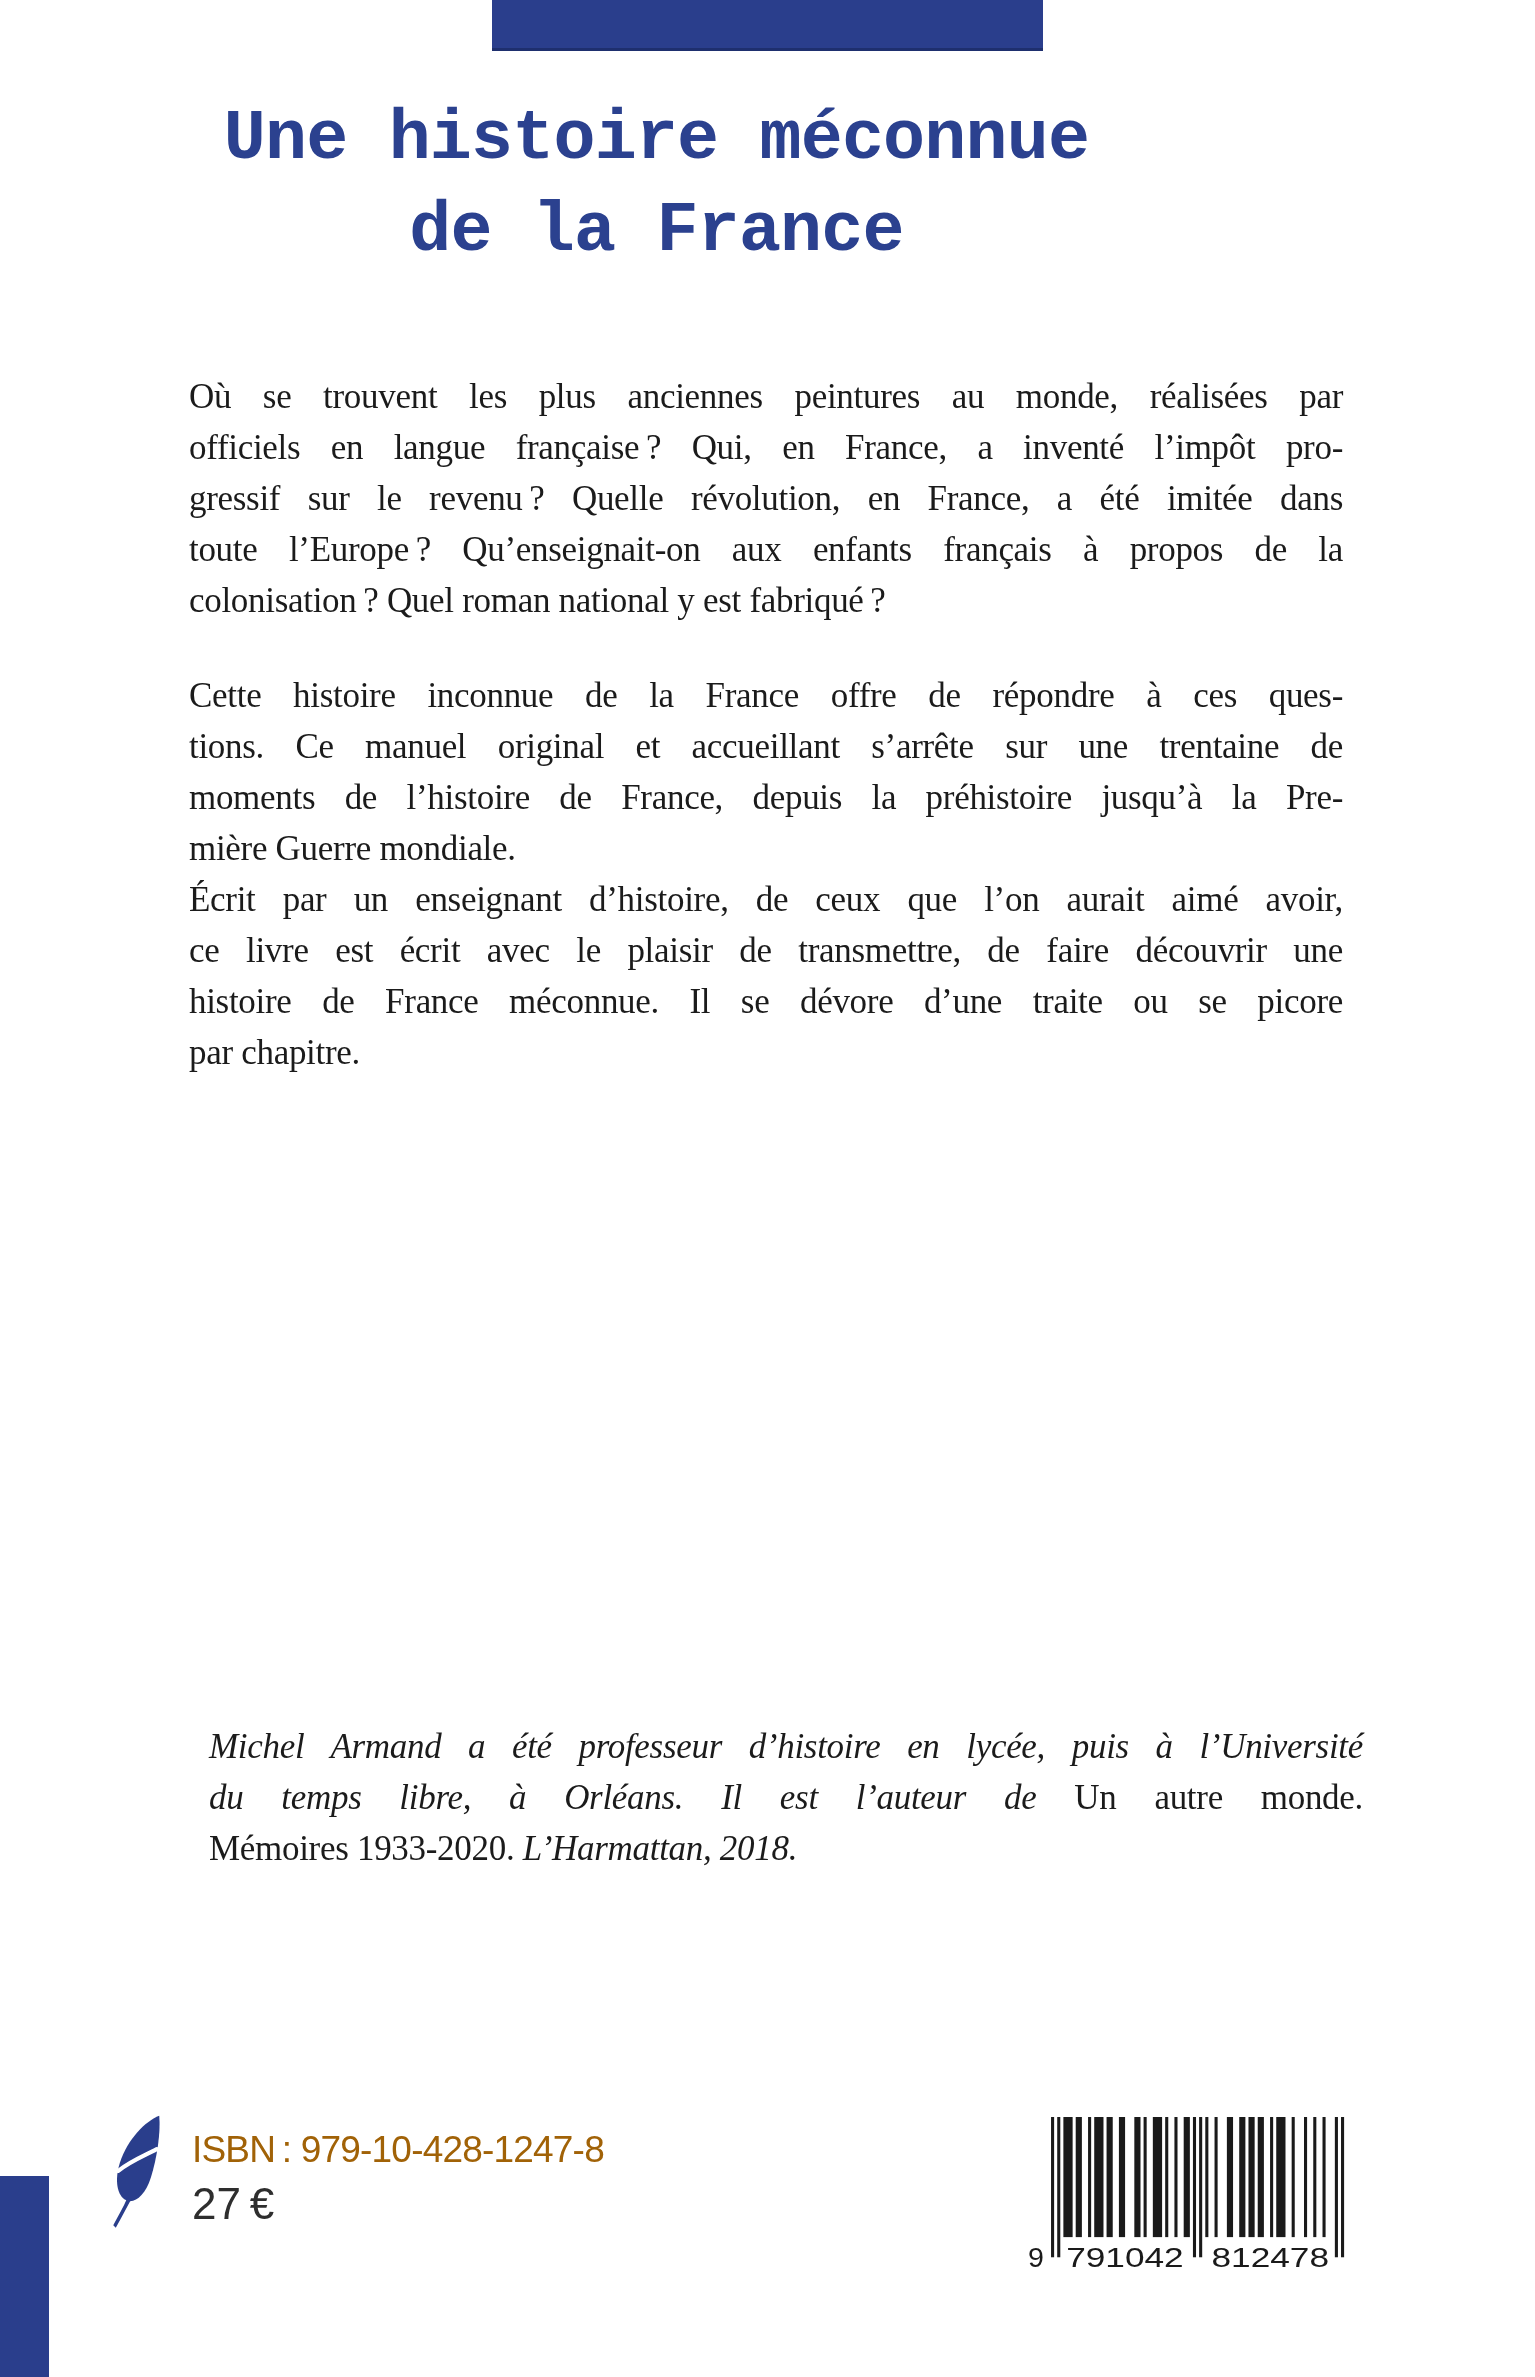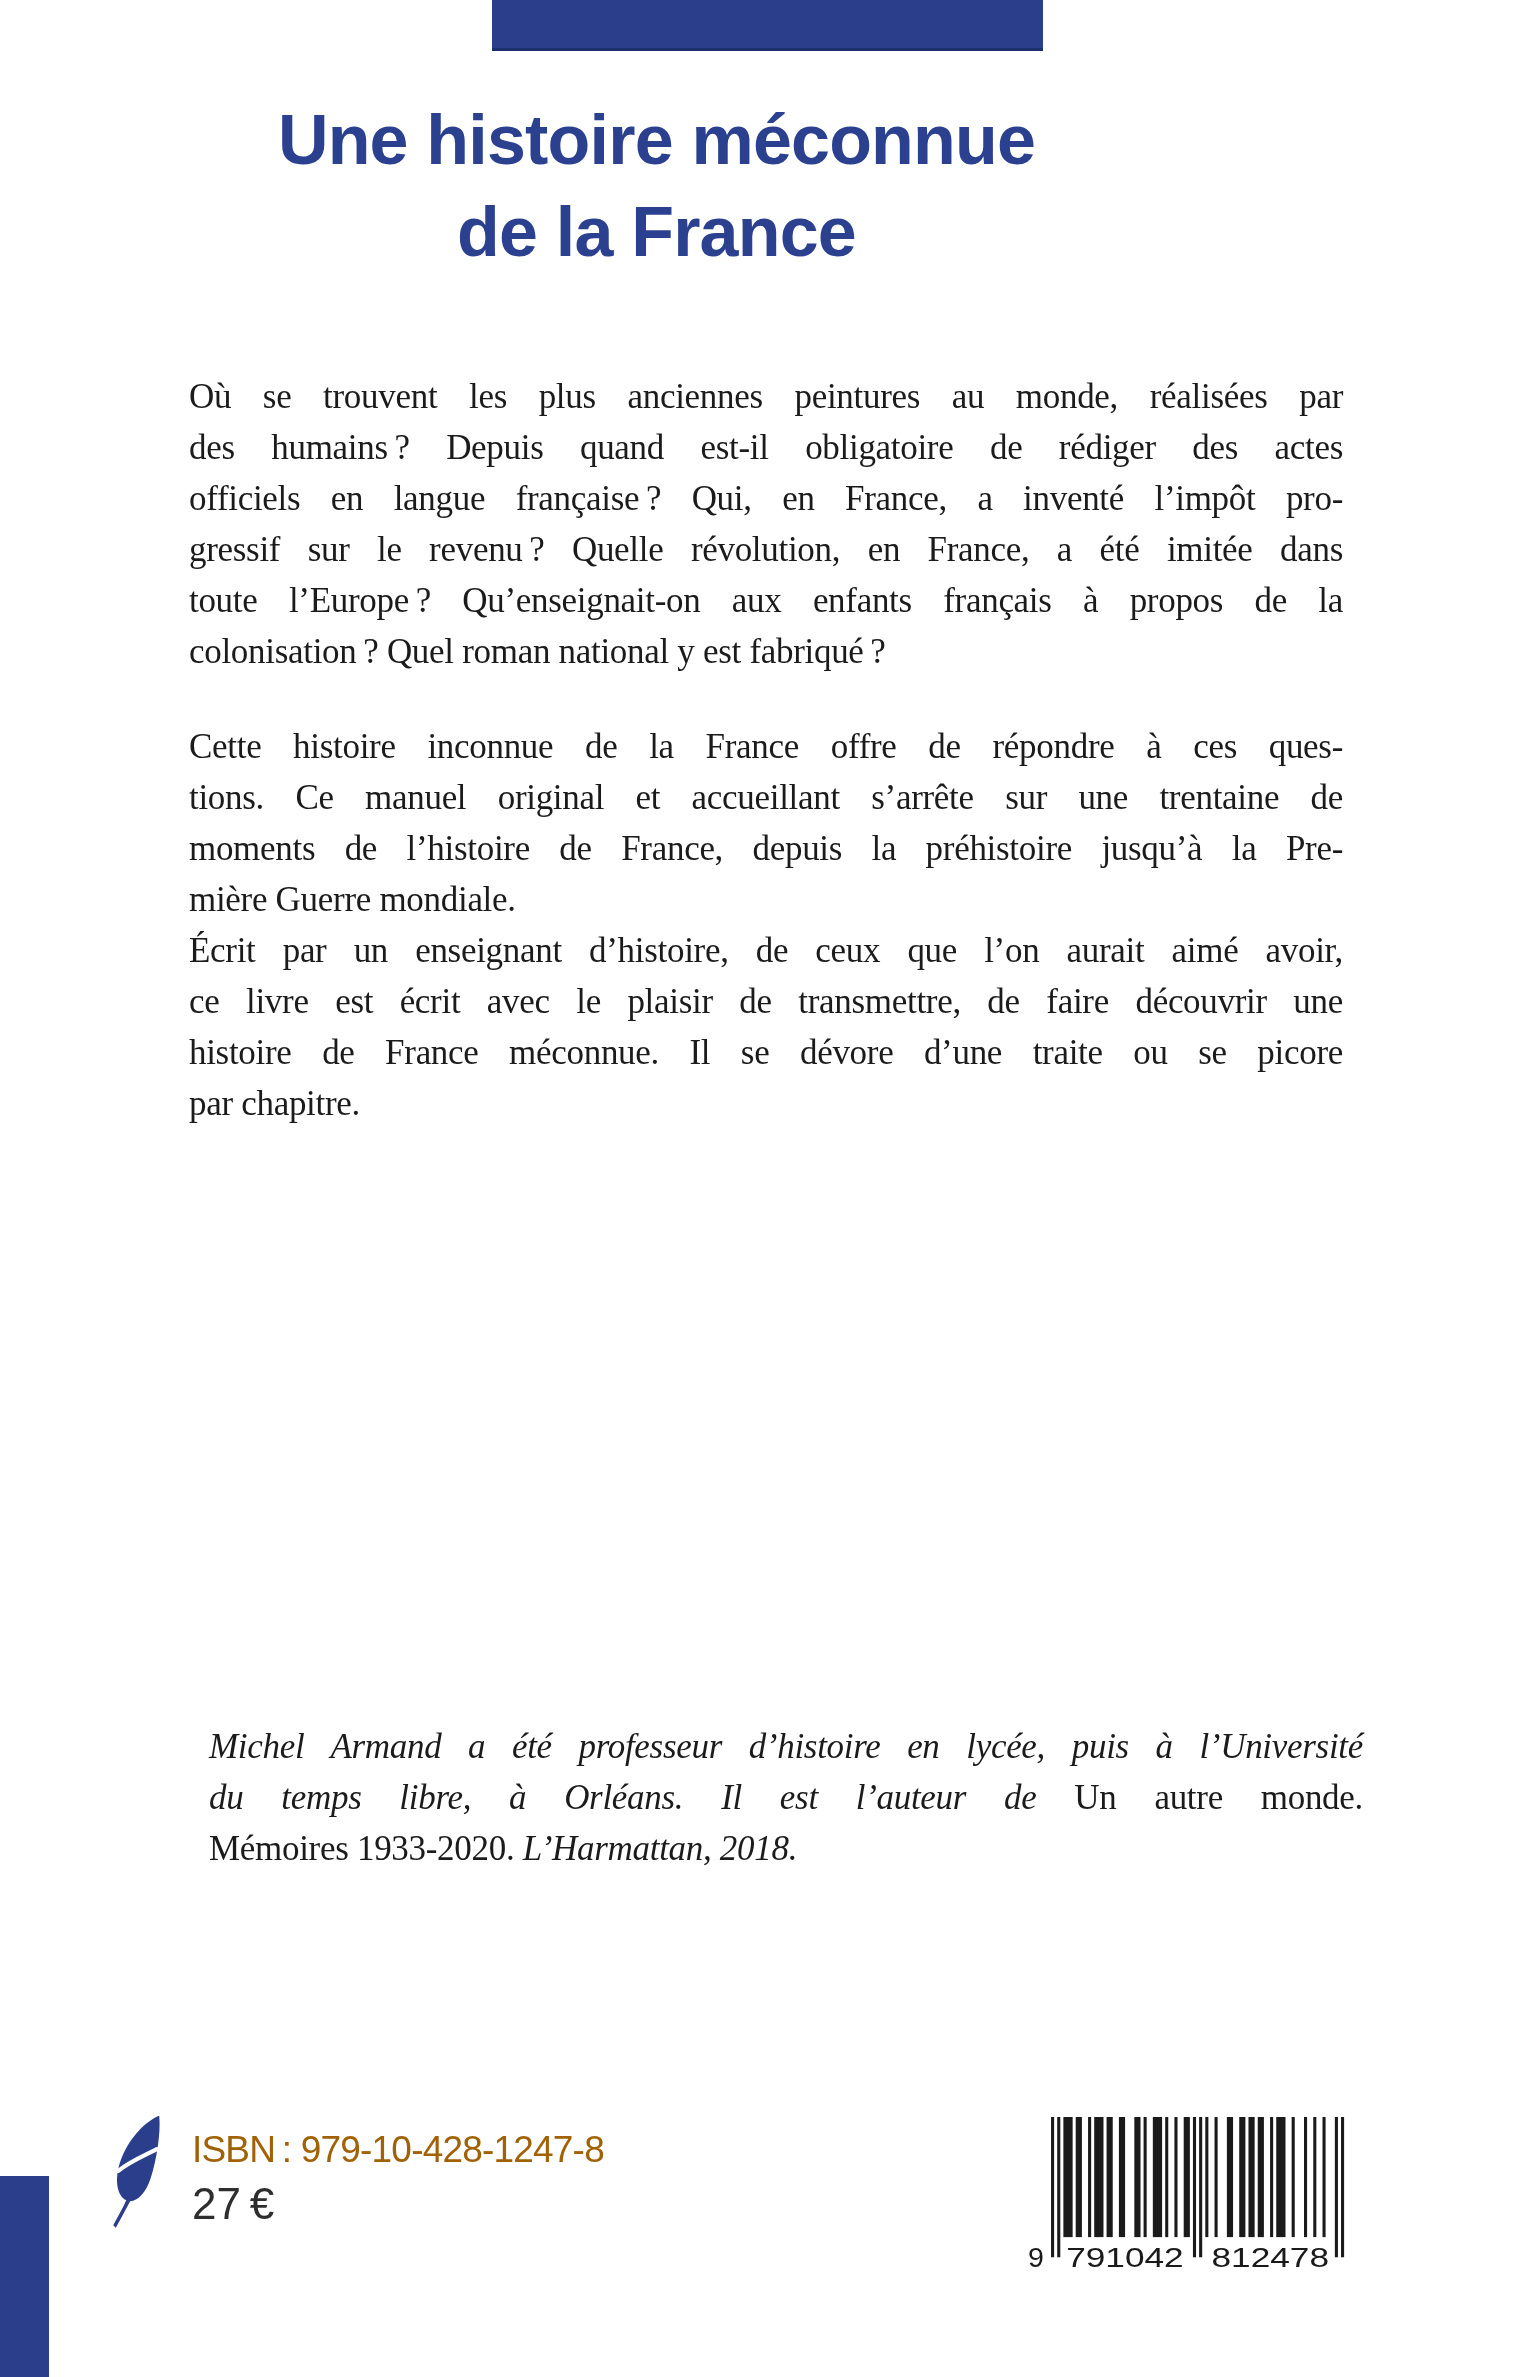--- a/index.html
+++ b/index.html
@@ -3,21 +3,21 @@
 <meta charset="utf-8">
 <style>
   html,body{margin:0;padding:0;background:#888;}
   #page{position:relative;width:1535px;height:2377px;background:#ffffff;overflow:hidden;
         font-family:"Liberation Serif",serif;}
 
   .top-block{position:absolute;left:492px;top:0;width:551px;height:48px;
              background:#2a3e8c;border-bottom:3.4px solid #1e2f6e;}
 
   .title{position:absolute;left:0;top:94px;width:1313px;text-align:center;
-         font-family:Liberation Sans, sans-serif;font-weight:700;
+         font-family:Liberation Mono, monospace;font-weight:700;
          font-size:70px;line-height:92px;letter-spacing:-0.8px;color:#2b418f;}
 
   .body-block{position:absolute;left:189px;top:371px;width:1154px;
               font-size:35px;line-height:51px;letter-spacing:-0.3px;color:#1b1b1b;}
   .para.gap{margin-bottom:44px;}
   .bline{text-align:justify;text-align-last:justify;text-justify:inter-word;}
   .bline.last{text-align-last:left;}
 
   .bio-block{position:absolute;left:189px;top:1721px;width:1154px;
              font-size:35px;line-height:51px;letter-spacing:-0.3px;color:#1b1b1b;
@@ -45,21 +45,20 @@
   <div class="top-block"></div>
 
   <div class="title">
     <div>Une histoire méconnue</div>
     <div>de la France</div>
   </div>
 
   <div class="body-block">
       <div class="para gap">
         <div class="bline">Où se trouvent les plus anciennes peintures au monde, réalisées par</div>
-        <div class="bline">des humains ? Depuis quand est-il obligatoire de rédiger des actes</div>
         <div class="bline">officiels en langue française ? Qui, en France, a inventé l’impôt pro-</div>
         <div class="bline">gressif sur le revenu ? Quelle révolution, en France, a été imitée dans</div>
         <div class="bline">toute l’Europe ? Qu’enseignait-on aux enfants français à propos de la</div>
         <div class="bline last">colonisation ? Quel roman national y est fabriqué ?</div>
       </div>
       <div class="para">
         <div class="bline">Cette histoire inconnue de la France offre de répondre à ces ques-</div>
         <div class="bline">tions. Ce manuel original et accueillant s’arrête sur une trentaine de</div>
         <div class="bline">moments de l’histoire de France, depuis la préhistoire jusqu’à la Pre-</div>
         <div class="bline last">mière Guerre mondiale.</div>

